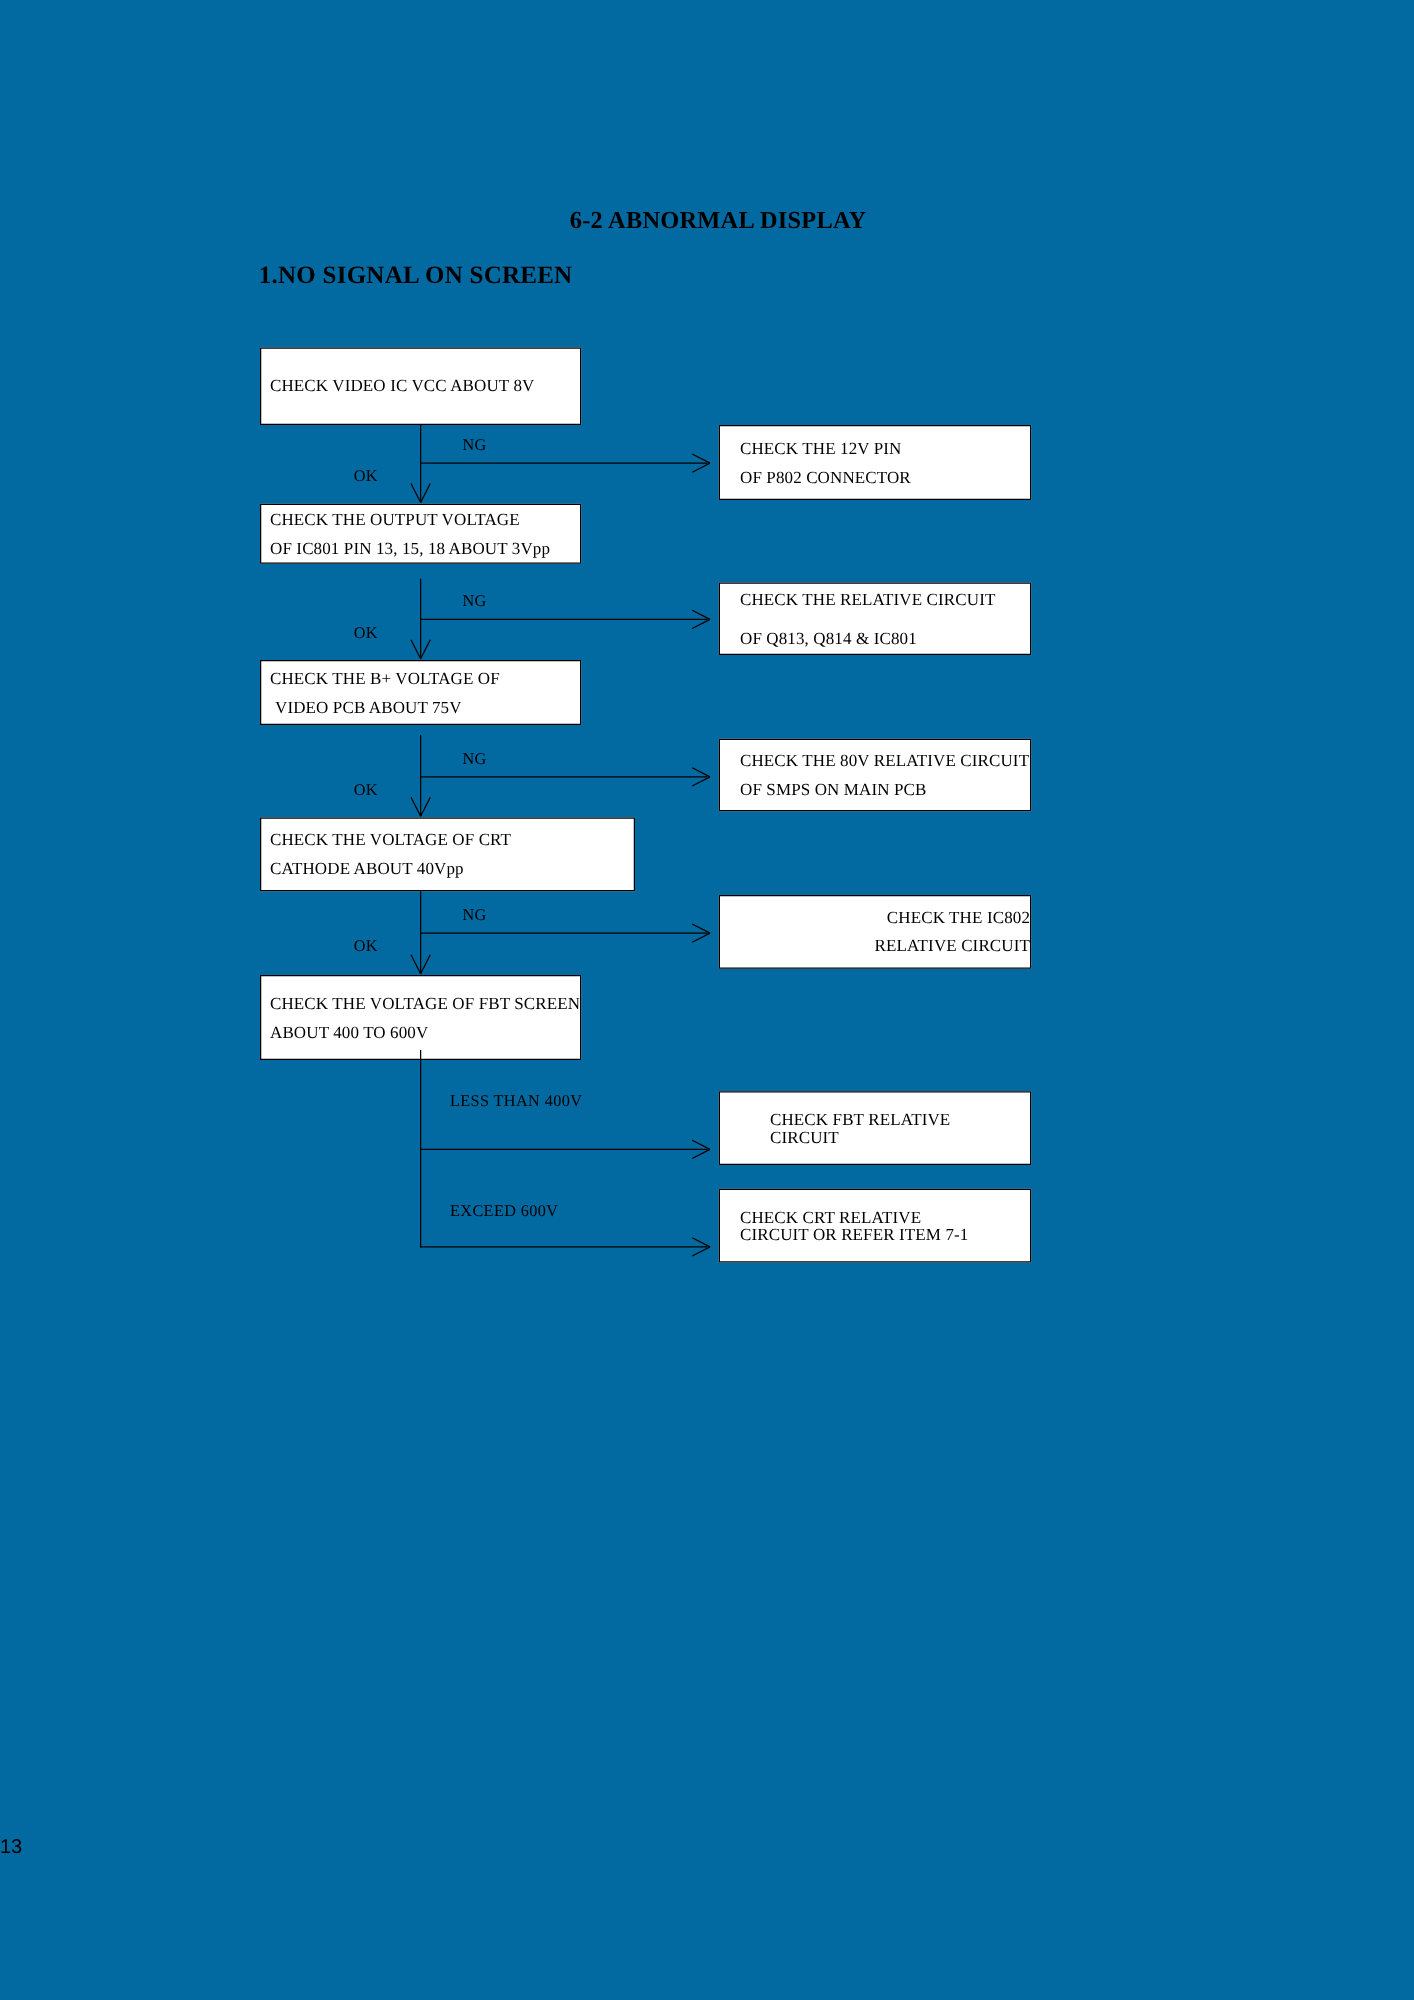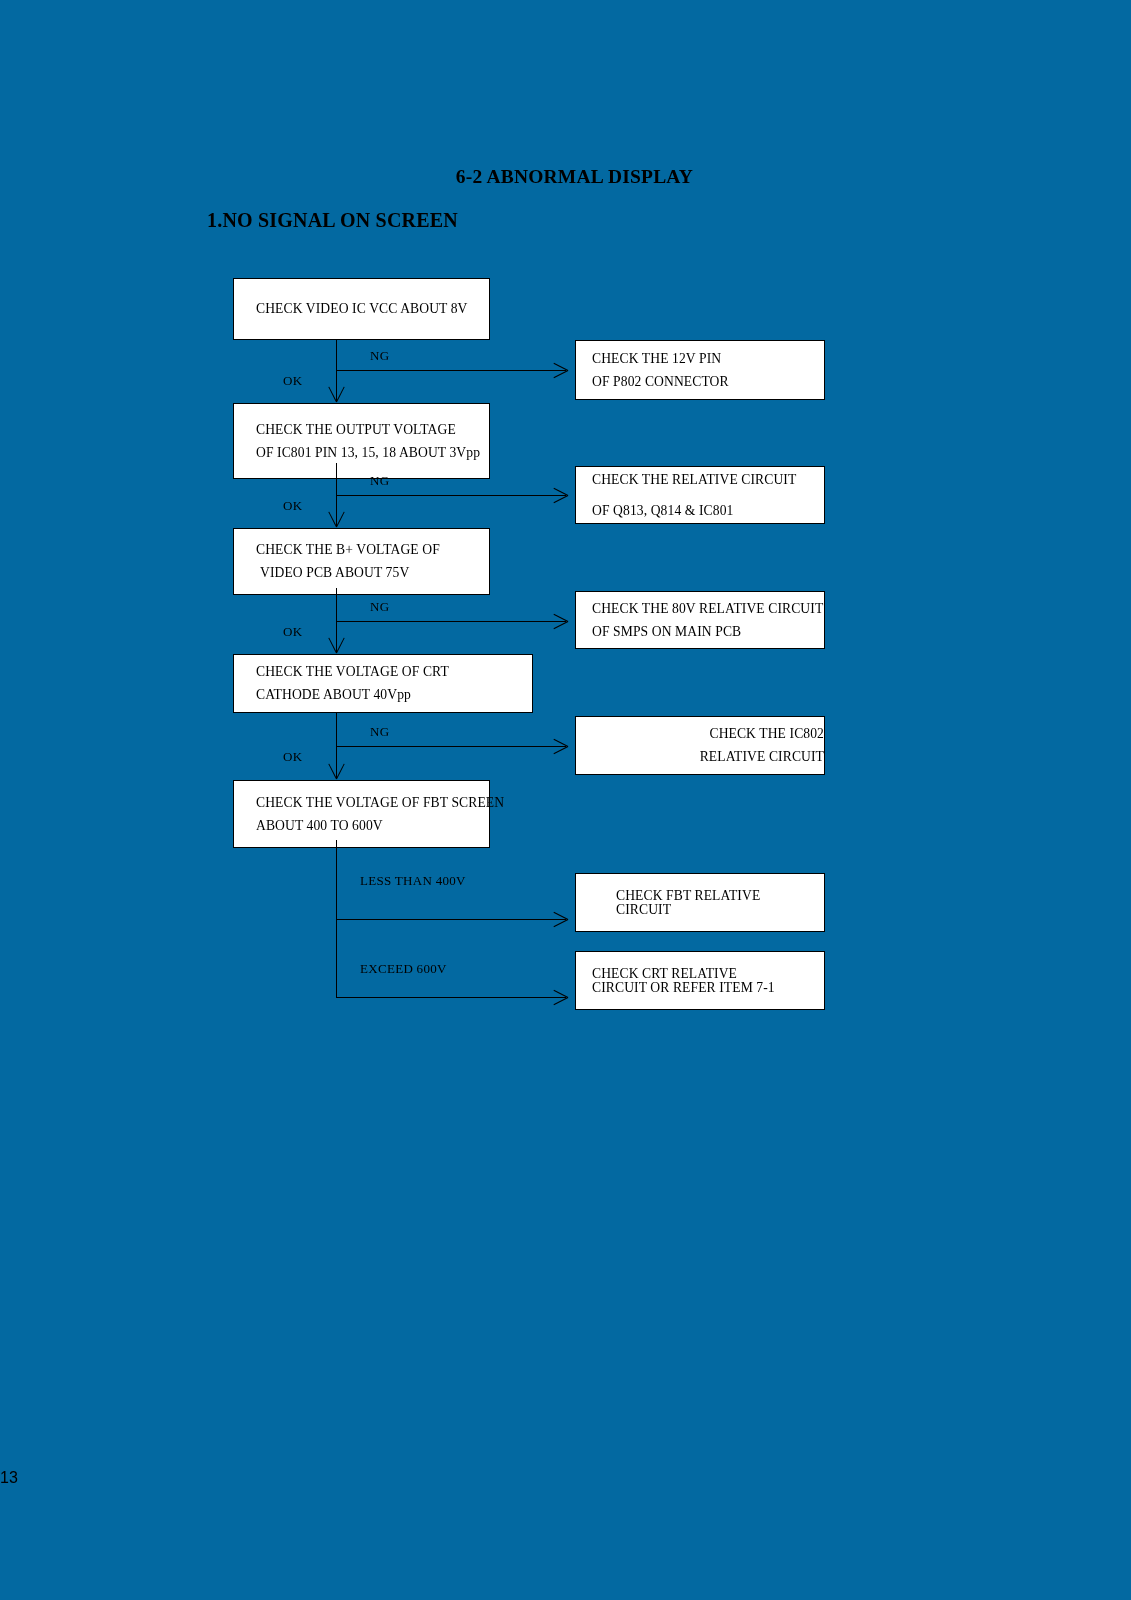--- a/index.html
+++ b/index.html
@@ -52,22 +52,21 @@
     flex-direction: column;
     justify-content: center;
   }
   .node .line {
     font-size: 13.6px;
     line-height: 1.0;
     white-space: pre;
     letter-spacing: 0.1px;
   }
   .node.left-node {
-    padding-left: 22px;
-    margin-left: 25px;
+    padding-left: 7px;
   }
   .node.right-node {
     padding-left: 16px;
   }
   
   .sp-tight .line { line-height: 1.0; margin: 0; }
   .sp-normal .line { margin-bottom: 9px; }
   .sp-normal .line:last-child { margin-bottom: 0; }
   .sp-wide .line { margin-bottom: 17px; }
   .sp-wide .line:last-child { margin-bottom: 0; }
@@ -159,38 +158,38 @@
   <div class="hline" style="left:336px; top:370px; width:230px;"></div>
   <div class="arrow-r" style="left:552px; top:361px;"></div>
   <div class="edge-label" style="left:370px; top:348px;">NG</div>
   <div class="edge-label" style="left:283px; top:373px;">OK</div>
 
   <div class="node right-node sp-normal" style="left:575px; top:340px; width:250px; height:60px;">
     <div class="line">CHECK THE 12V PIN</div>
     <div class="line">OF P802 CONNECTOR</div>
   </div>
 
-  <div class="node left-node sp-normal" style="left:208px; top:403px; width:257px; height:76px;">
+  <div class="node left-node sp-normal" style="left:208px; top:403px; width:257px; height:48px;">
     <div class="line">CHECK THE OUTPUT VOLTAGE</div>
     <div class="line">OF IC801 PIN 13, 15, 18 ABOUT 3Vpp</div>
   </div>
 
   <div class="vline" style="left:336px; top:463px; height:64px;"></div>
   <div class="arrow-d" style="left:327px; top:510px;"></div>
   <div class="hline" style="left:336px; top:495px; width:230px;"></div>
   <div class="arrow-r" style="left:552px; top:486px;"></div>
   <div class="edge-label" style="left:370px; top:473px;">NG</div>
   <div class="edge-label" style="left:283px; top:498px;">OK</div>
 
   <div class="node right-node sp-wide" style="left:575px; top:466px; width:250px; height:58px;">
     <div class="line">CHECK THE RELATIVE CIRCUIT</div>
     <div class="line">OF Q813, Q814 &amp; IC801</div>
   </div>
 
-  <div class="node left-node sp-normal" style="left:208px; top:528px; width:257px; height:67px;">
+  <div class="node left-node sp-normal" style="left:208px; top:528px; width:257px; height:52px;">
     <div class="line">CHECK THE B+ VOLTAGE OF</div>
     <div class="line indent">VIDEO PCB ABOUT 75V</div>
   </div>
 
   <div class="vline" style="left:336px; top:588px; height:65px;"></div>
   <div class="arrow-d" style="left:327px; top:636px;"></div>
   <div class="hline" style="left:336px; top:621px; width:230px;"></div>
   <div class="arrow-r" style="left:552px; top:612px;"></div>
   <div class="edge-label" style="left:370px; top:599px;">NG</div>
   <div class="edge-label" style="left:283px; top:624px;">OK</div>

